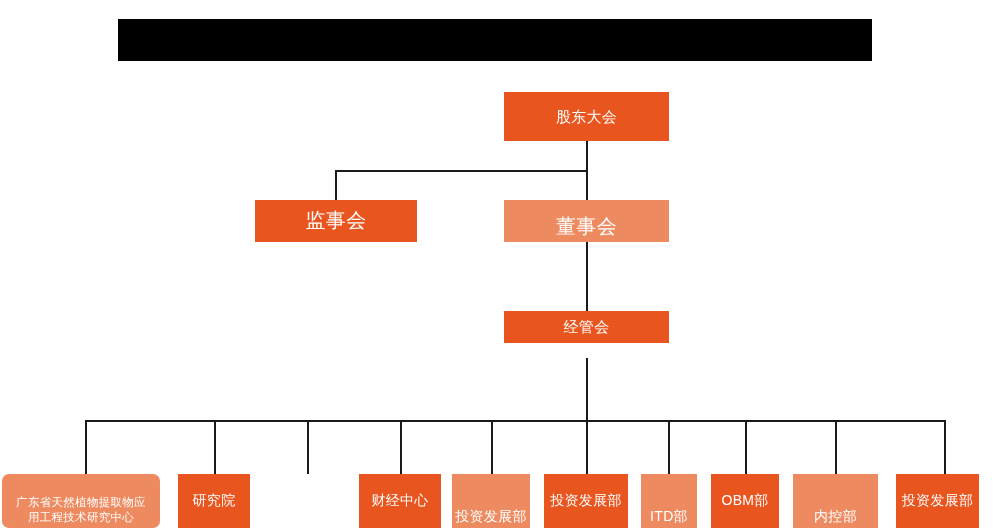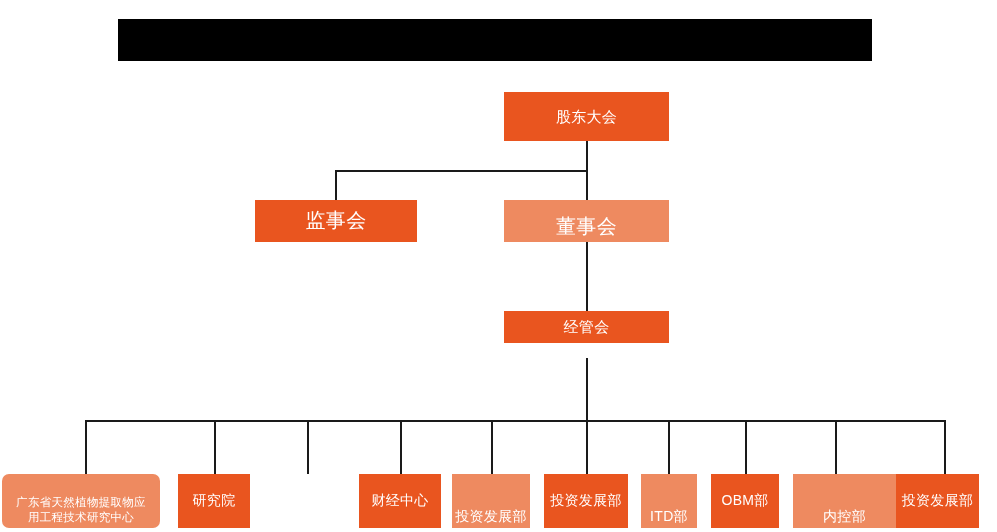--- a/index.html
+++ b/index.html
@@ -133,21 +133,21 @@
   </div>
 
   <div class="node dark leaf" style="left:711px; top:474px; width:68px; height:54px;">
     <span class="node-label">OBM部</span>
   </div>
 
   <div class="node light leaf" style="left:641px; top:474px; width:56px; height:54px;">
     <span class="node-label">ITD部</span>
   </div>
 
-  <div class="node light leaf" style="left:793px; top:474px; width:103px; height:54px;">
+  <div class="node light leaf" style="left:793px; top:474px; width:85px; height:54px;">
     <span class="node-label">内控部</span>
   </div>
 
   <div class="node dark leaf" style="left:896px; top:474px; width:83px; height:54px;">
     <span class="node-label">投资发展部</span>
   </div>
 
 </div>
 
 </body></html>

